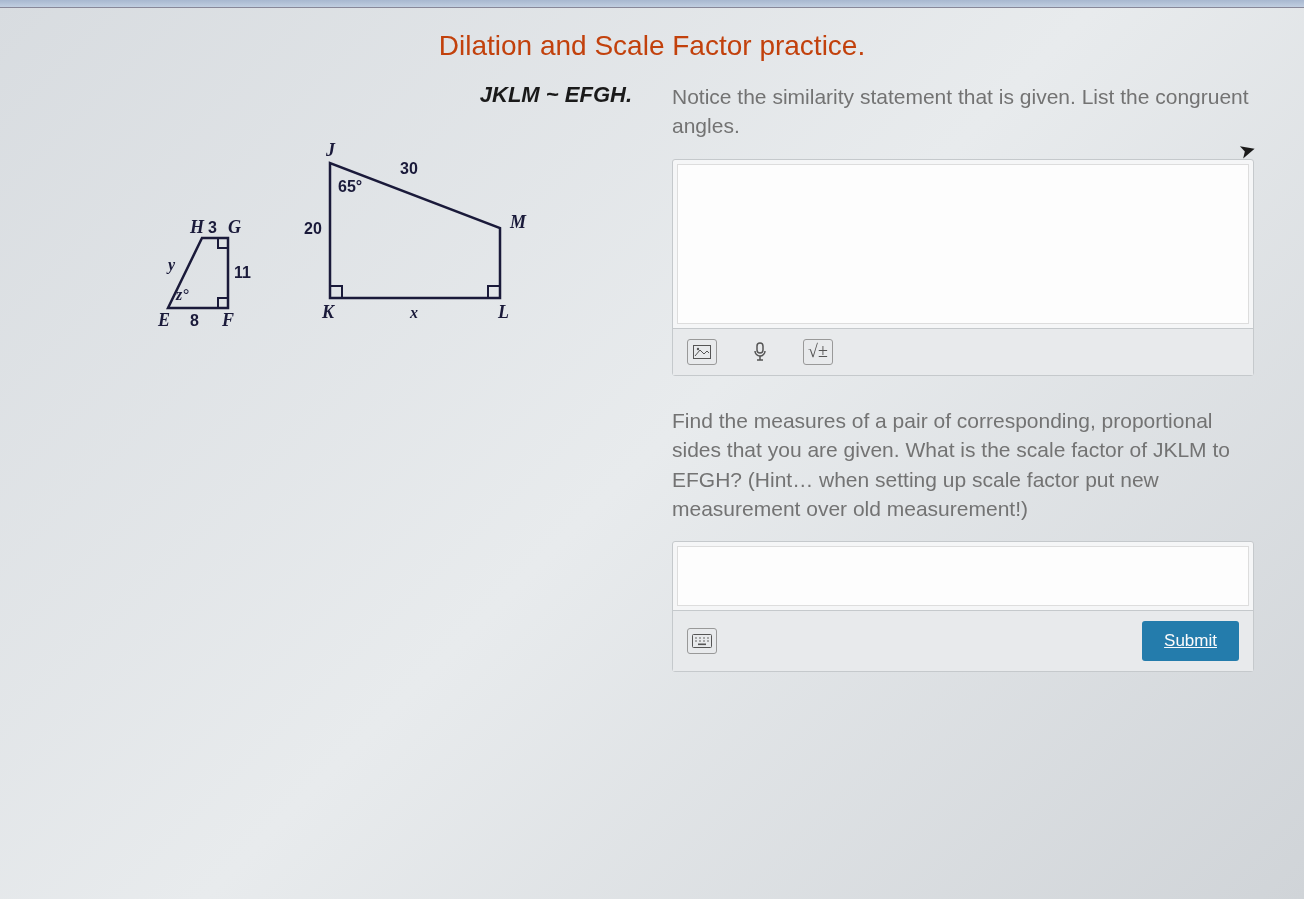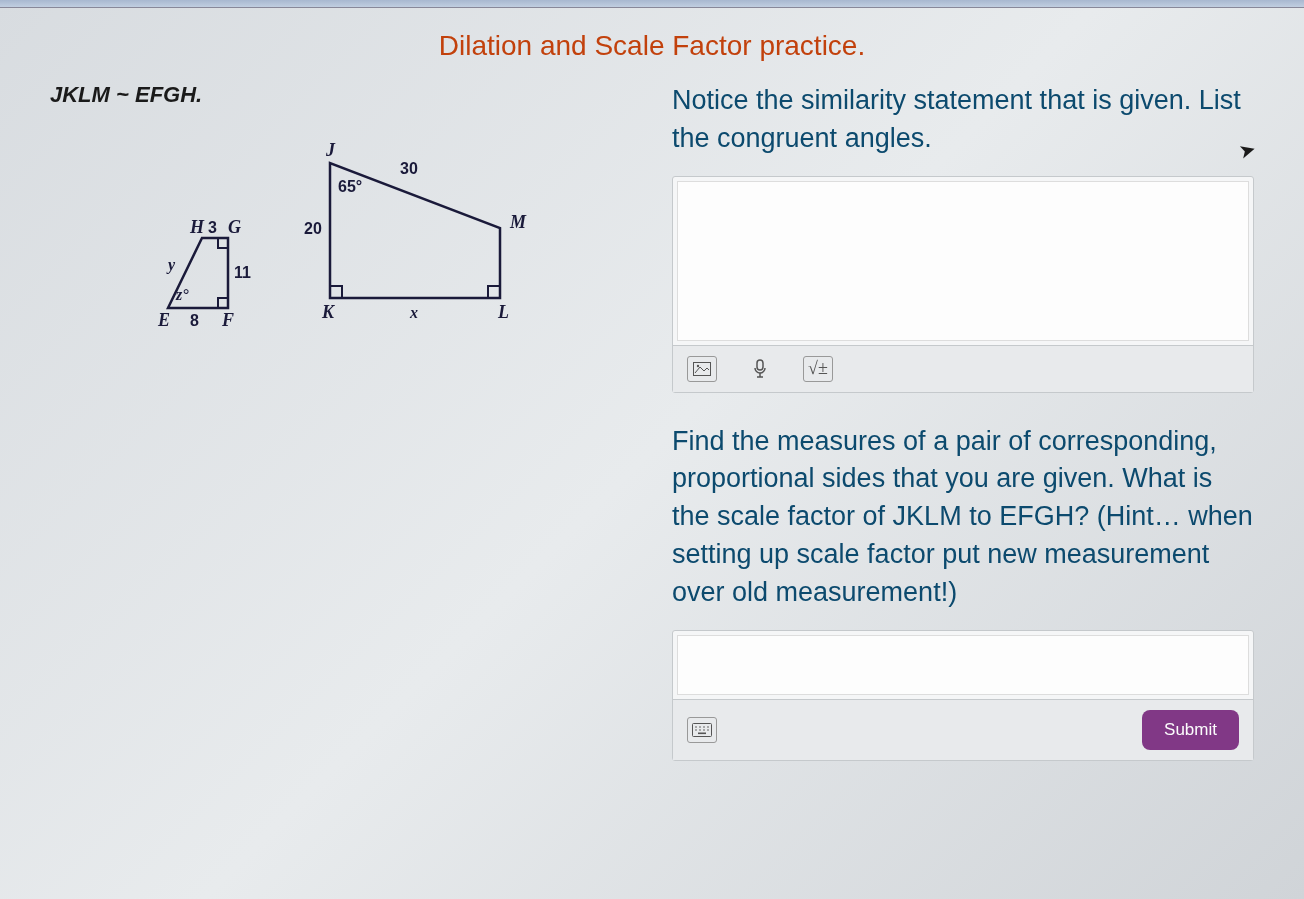--- a/index.html
+++ b/index.html
@@ -18,40 +18,41 @@
       padding: 30px 0 20px 0;
       font-weight: normal;
     }
     .main-container {
       display: flex;
       padding: 0 50px;
     }
     .left-panel {
       width: 50%;
       padding-right: 20px;
+      text-align: right;
     }
     .similarity-statement {
       font-style: italic;
       font-weight: bold;
       font-size: 22px;
       color: #1a1a1a;
       margin-bottom: 30px;
     }
     .diagrams {
       display: flex;
       align-items: flex-end;
       gap: 40px;
       padding-left: 100px;
       margin-top: 40px;
     }
     .right-panel {
       width: 50%;
       padding-left: 20px;
     }
-    .prompt { font-size: 27px; color: #0c4a6e; line-height: 1.4; margin-bottom: 18px; }
+    .prompt { font-size: 21px; color: #737373; line-height: 1.4; margin-bottom: 18px; }
     .answer-box {
       background: #f5f6f7;
       border: 1px solid #c5c9cc;
       border-radius: 3px;
       margin-bottom: 30px;
     }
     .answer-input { height: 160px; background: #fdfdfd; margin: 4px; border: 1px solid #ddd; }
     .answer-input-small { height: 60px; background: #fdfdfd; margin: 4px; border: 1px solid #ddd; }
     .toolbar {
       display: flex;
@@ -71,28 +72,29 @@
     }
     .tb-icon {
       width: 30px; height: 26px;
       display: flex; align-items: center; justify-content: center;
       color: #555;
       cursor: pointer;
     }
     .tb-icon.boxed { border: 1px solid #999; border-radius: 3px; }
     .math-icon { font-size: 18px; font-family: 'Times New Roman', serif; }
     .submit-btn {
-      background: #701a75;
+      background: #0369a1;
       color: #fff;
       border: none;
       padding: 10px 22px;
       font-size: 17px;
-      border-radius: 8px;
+      border-radius: 3px;
       cursor: pointer;
       opacity: 0.85;
+      text-decoration: underline;
     }
     .cursor-arrow {
       position: absolute;
       top: 138px; right: 48px;
       font-size: 20px; color: #1a1a1a;
       transform: rotate(-15deg);
     }
     
     .top-strip {
       position: absolute;

